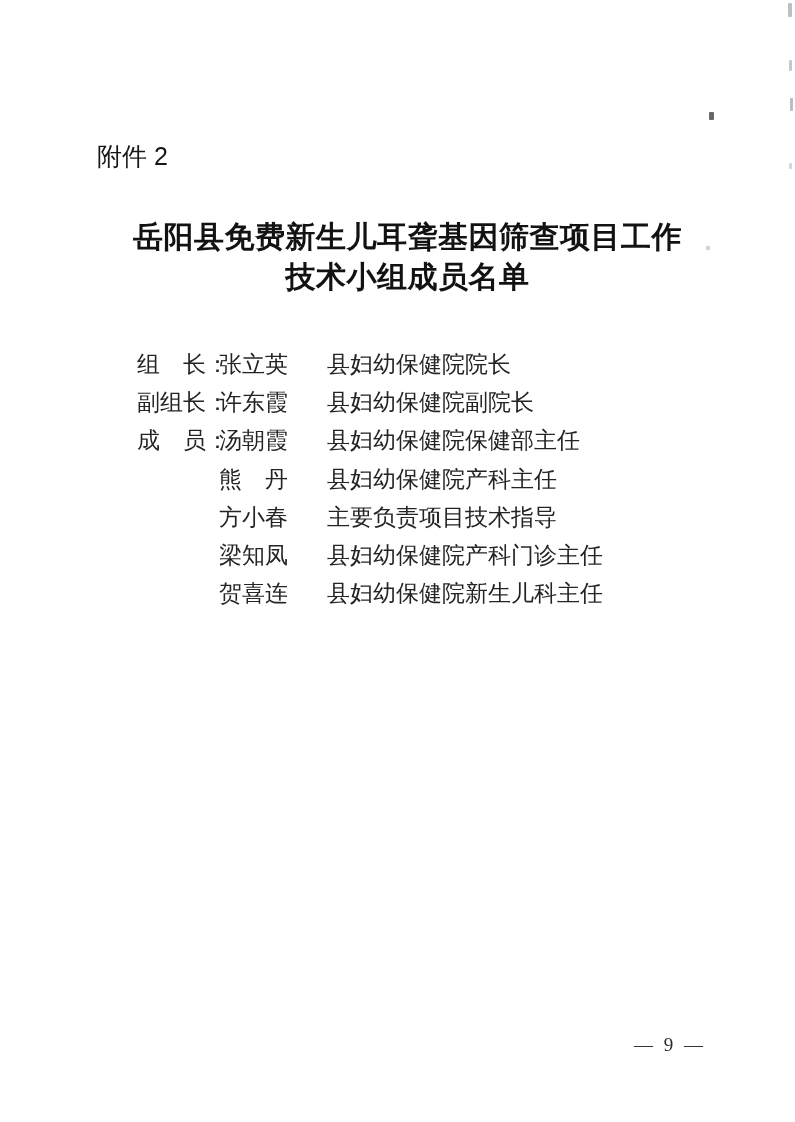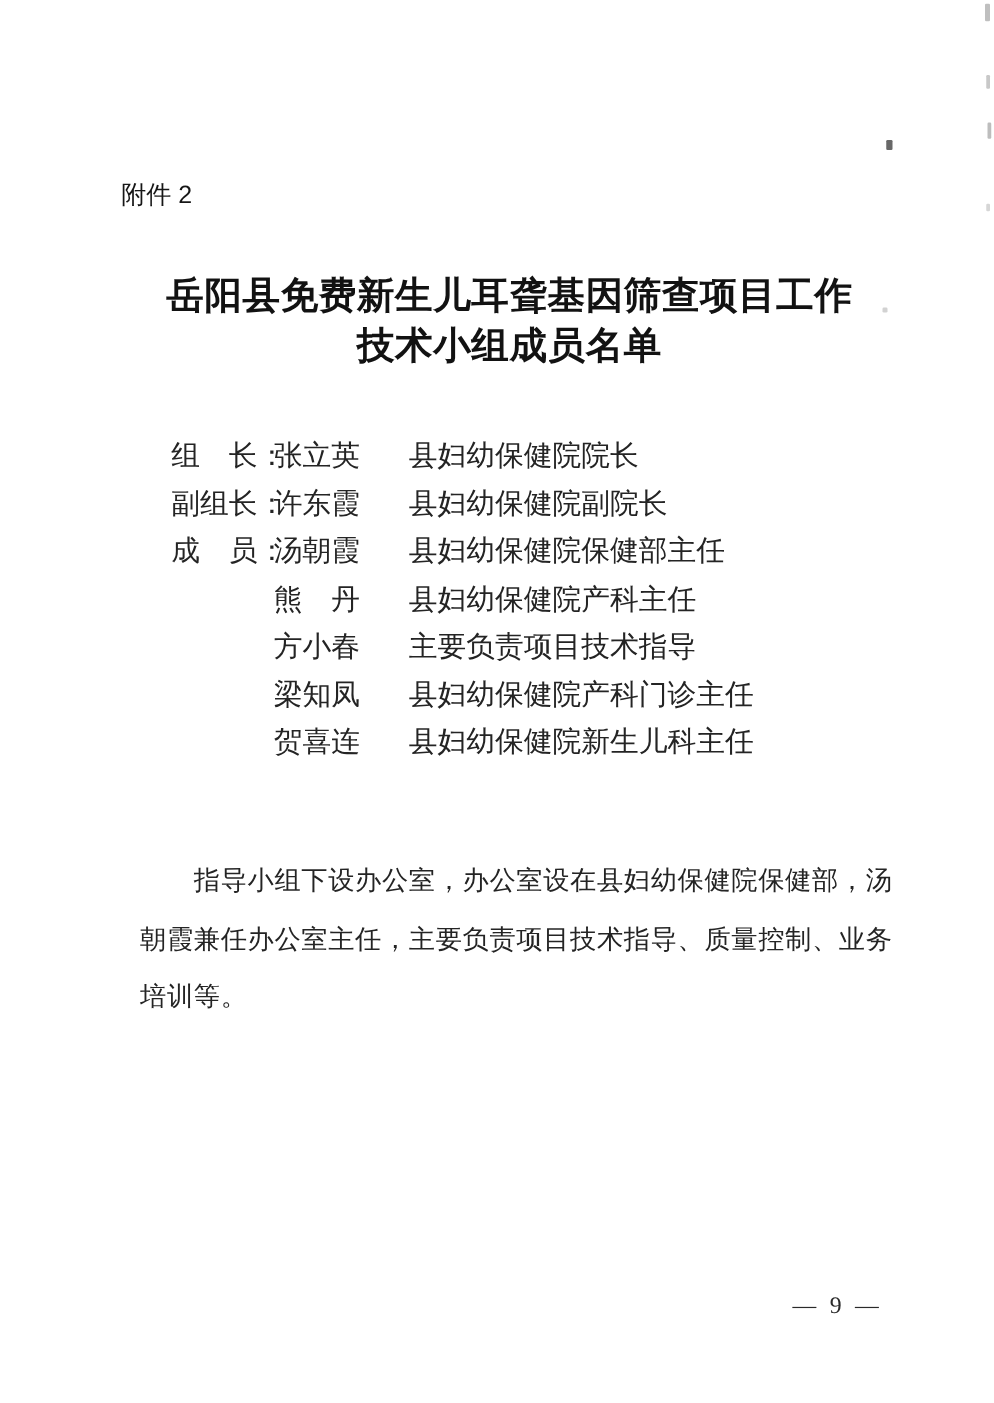--- a/index.html
+++ b/index.html
@@ -9,21 +9,21 @@
     height: 1122px;
     background: #ffffff;
     overflow: hidden;
     font-family: "Liberation Serif", "DejaVu Serif", serif;
     color: #1f1f1f;
   }
   .attachment {
     position: absolute;
     left: 97px;
     top: 140px;
-    font-size: 20px;
+    font-size: 25px;
     line-height: 32px;
     font-family: "Liberation Sans", "DejaVu Sans", sans-serif;
     color: #161616;
     white-space: nowrap;
   }
   .doc-title {
     position: absolute;
     left: 10px;
     top: 217px;
     width: 795px;
@@ -109,25 +109,20 @@
       <span class="role"></span><span class="name">方小春</span><span class="pos">主要负责项目技术指导</span>
     </div>
     <div class="mrow">
       <span class="role"></span><span class="name">梁知凤</span><span class="pos">县妇幼保健院产科门诊主任</span>
     </div>
     <div class="mrow">
       <span class="role"></span><span class="name">贺喜连</span><span class="pos">县妇幼保健院新生儿科主任</span>
     </div>
   </div>
 
-  <div class="para">
-    <div class="pline indent">指导小组下设办公室，办公室设在县妇幼保健院保健部，汤</div>
-    <div class="pline">朝霞兼任办公室主任，主要负责项目技术指导、质量控制、业务</div>
-    <div class="pline">培训等。</div>
-  </div>
 
   <div class="pagenum">— 9 —</div>
 
   <div class="speck speck-1"></div>
   <div class="speck speck-2"></div>
   <div class="speck speck-3"></div>
   <div class="speck speck-4"></div>
   <div class="speck speck-5"></div>
   <div class="speck speck-6"></div>
 

